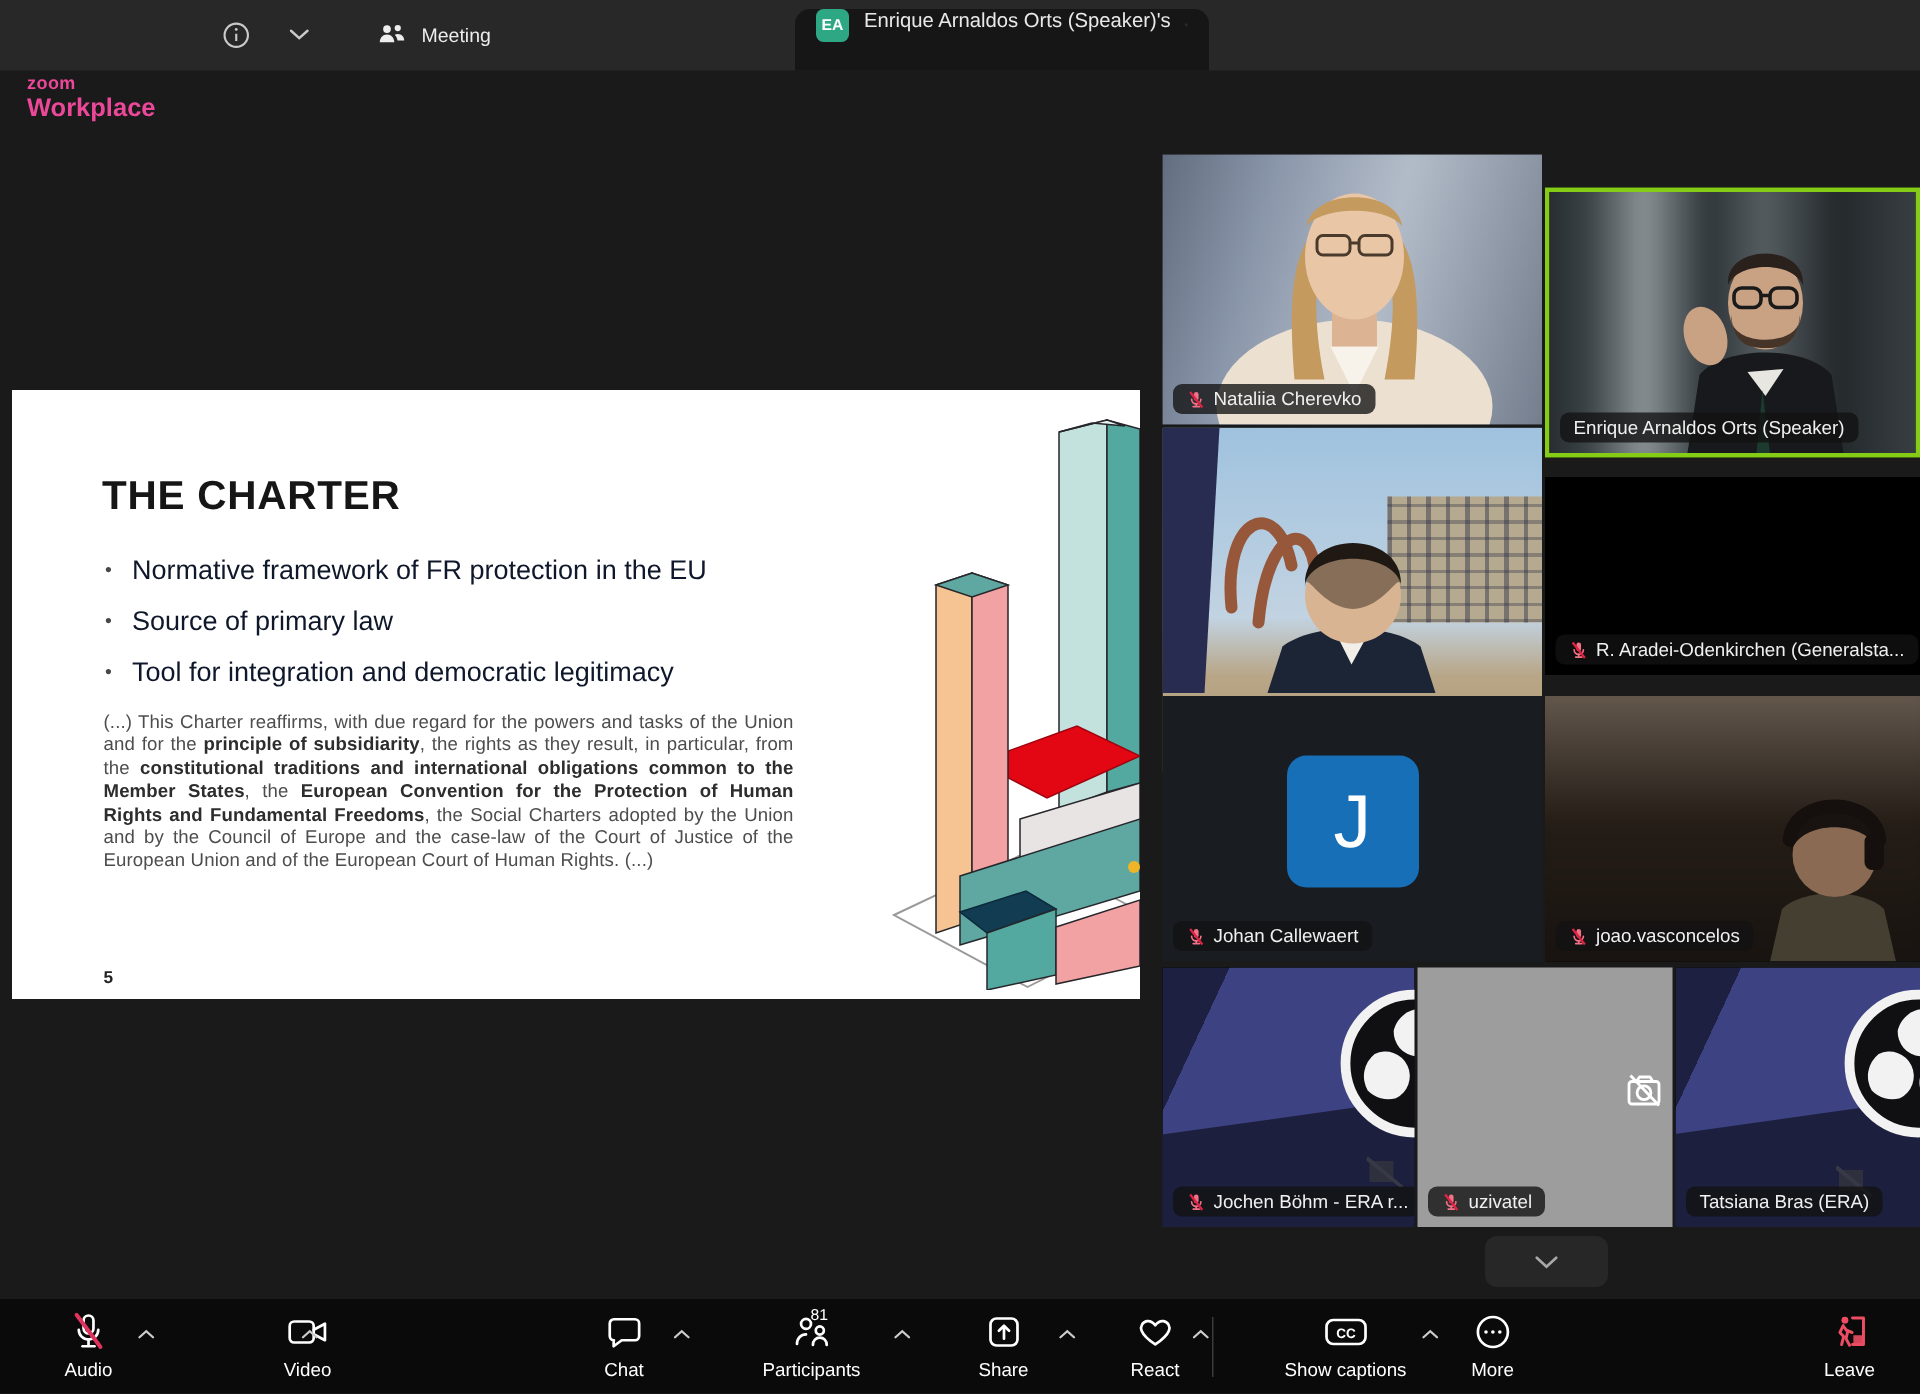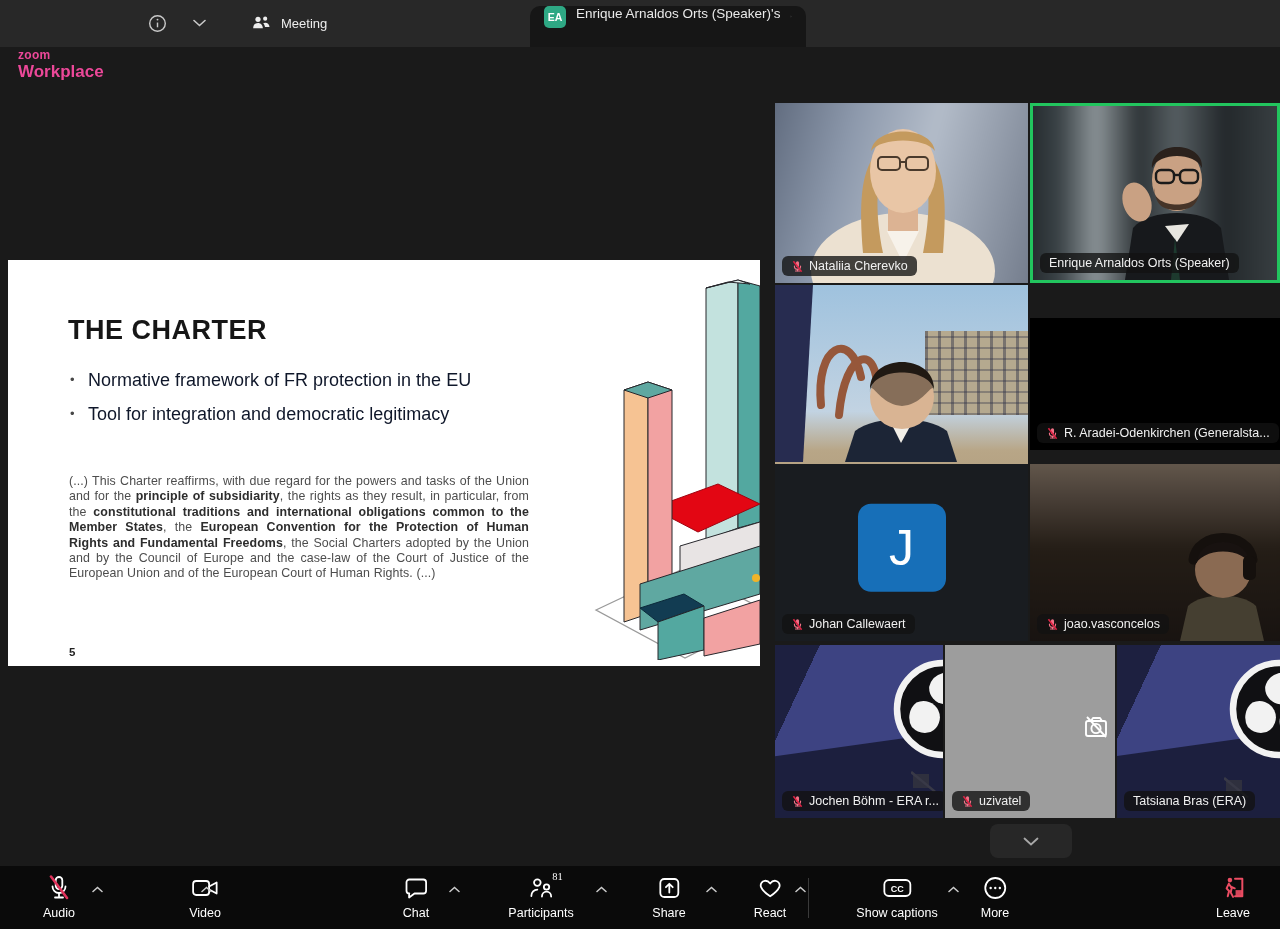--- a/index.html
+++ b/index.html
@@ -26,42 +26,42 @@
   .slide-bullets{position:absolute;left:62px;top:110px;margin:0;padding:0;list-style:none;}
   .slide-bullets li{font-size:18px;color:#0f172a;margin-bottom:13px;padding-left:18px;position:relative;}
   .slide-bullets li::before{content:"•";position:absolute;left:0;top:0;color:#474747;font-size:13px;line-height:1.5;}
   .slide-para{position:absolute;left:61px;top:214px;width:460px;font-size:12.4px;line-height:1.24;
     color:#4d4d4d;text-align:justify;letter-spacing:.1px;}
   .slide-para b{color:#2d2d2d;font-weight:700;}
   .page-num{position:absolute;left:61px;top:386px;font-size:11.5px;font-weight:700;color:#222;}
   .slide-art{position:absolute;right:0;top:18px;}
   
   .tile{position:absolute;overflow:hidden;background:#000;}
-  .tile.active{border:3px solid #22c55e;box-sizing:border-box;}
+  .tile.active{border:3px solid #84cc16;box-sizing:border-box;margin-top:22px;}
   .nlabel{position:absolute;left:7px;bottom:7px;display:inline-flex;align-items:center;gap:5px;
     background:rgba(18,18,18,.78);border-radius:6px;padding:3px 9px;max-width:calc(100% - 22px);
     color:#f0f0f0;font-size:12.5px;white-space:nowrap;overflow:hidden;}
   .nlabel svg{flex:0 0 auto;}
   .bgblur{position:absolute;inset:-12px;filter:blur(6px);}
   .avatarJ{position:absolute;left:50%;top:50%;transform:translate(-50%,-56%);width:88px;height:88px;border-radius:13px;
     background:#176fb8;color:#fff;font-size:50px;display:flex;align-items:center;justify-content:center;}
   .obsbg{position:absolute;inset:0;background:
     linear-gradient(115deg,#1d2040 0 18%,#3d4382 18% 72%,#272b58 72% 100%);}
   .obsbg::after{content:"";position:absolute;left:-30%;top:58%;width:160%;height:60%;
     background:#1c1f3e;transform:rotate(-8deg);}
   .collapse-btn{position:absolute;left:990px;top:824px;width:82px;height:34px;background:#272727;border-radius:8px;
     display:flex;align-items:center;justify-content:center;}
   
   .toolbar{position:absolute;left:0;top:866px;width:1280px;height:63px;background:#0a0a0a;}
   .tb-item{position:absolute;top:8px;transform:translateX(-50%);text-align:center;color:#fff;}
   .tb-item .icon{height:27px;display:flex;align-items:center;justify-content:center;}
   .tb-item .lbl{font-size:12.5px;margin-top:5px;white-space:nowrap;}
   .menu-caret{position:absolute;top:18px;width:14px;height:10px;display:flex;align-items:center;justify-content:center;}
   .tb-divider{position:absolute;left:808px;top:12px;width:1px;height:40px;background:#3a3a3a;}
-  .pbadge{position:absolute;top:-3px;left:44px;font-size:10.5px;color:#fff;font-family:Liberation Serif, serif;}
+  .pbadge{position:absolute;top:-3px;left:32px;font-size:10.5px;color:#fff;}
   .icon-rel{position:relative;}
 </style>
 </head>
 <body>
 
 <div class="topbar">
   <div class="logo">
     <div class="l1">zoom</div>
     <div class="l2">Workplace</div>
   </div>
@@ -101,20 +101,21 @@
           <circle cx="15.2" cy="11" r="1.15"></circle>
         </g>
       </svg>
   </div>
 </div>
 
 <div class="slide">
   <div class="slide-title">THE CHARTER</div>
   <ul class="slide-bullets">
     <li>Normative framework of FR protection in the EU</li>
+    <li>Source of primary law</li>
     <li>Tool for integration and democratic legitimacy</li>
   </ul>
   <div class="slide-para"><span>(...)  This Charter reaffirms, with due regard for the powers and tasks of the Union and for the </span><b>principle of subsidiarity</b><span>, the rights as they result, in particular, from the </span><b>constitutional traditions and international obligations common to the Member States</b><span>, the </span><b>European Convention for the Protection of Human Rights and Fundamental Freedoms</b><span>, the Social Charters adopted by the Union and by the Council of Europe and the case-law of the Court of Justice of the European Union and of the European Court of Human Rights. (...)</span></div>
   <div class="page-num">5</div>
   <svg class="slide-art" width="172" height="382" viewBox="0 0 172 382">
 
     <polygon points="8,332 97,290 184,336 97,380" fill="#ffffff" stroke="#9a9a9a" stroke-width="1.3"></polygon>
 
     <polygon points="118,10 150,2 150,250 118,262" fill="#c3e2de" stroke="#26262b" stroke-width="1"></polygon>
     <polygon points="150,2 172,8 172,244 150,250" fill="#53a8a0" stroke="#26262b" stroke-width="1"></polygon>

